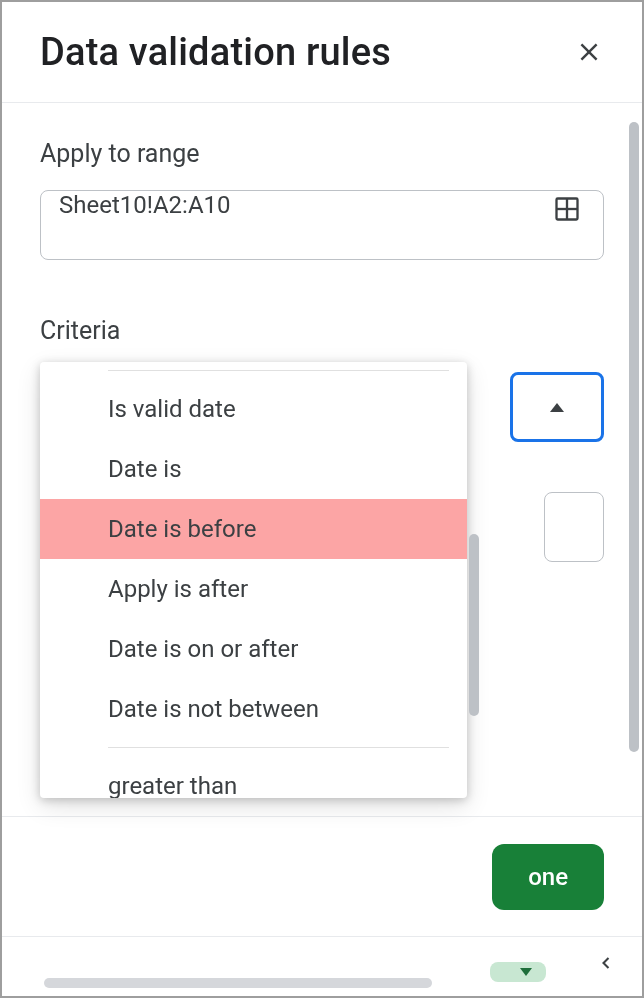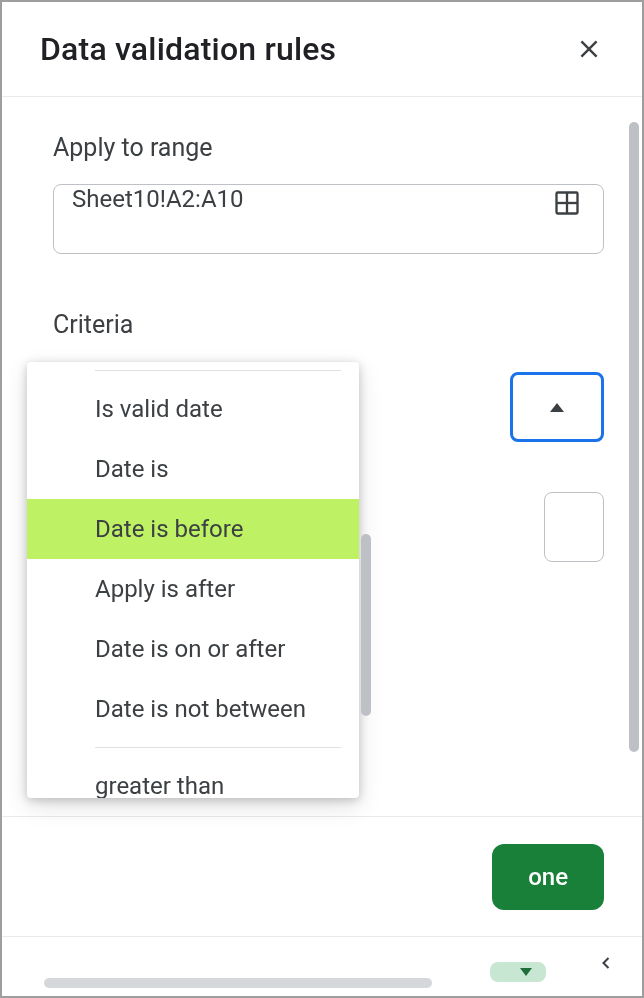--- a/index.html
+++ b/index.html
@@ -17,40 +17,40 @@
       border: 2px solid #9e9e9e;
     }
     .header {
       display: flex;
       align-items: center;
       justify-content: space-between;
       padding: 28px 34px 28px 38px;
       border-bottom: 1px solid #e8eaed;
     }
     .header-title {
-      font-size: 32px;
+      font-size: 38px;
       font-weight: 500;
       color: #202124;
       letter-spacing: 0.2px;
     }
     .close-btn {
       background: none;
       border: none;
       cursor: pointer;
       padding: 6px;
       display: flex;
       align-items: center;
       justify-content: center;
     }
     .close-btn svg {
       width: 26px;
       height: 26px;
     }
     .content {
-      padding: 36px 38px 0 51px;
+      padding: 36px 38px 0 38px;
       position: relative;
     }
     .section-label {
       font-size: 25px;
       color: #3c4043;
       margin-bottom: 22px;
       display: block;
     }
     .range-input-wrapper {
       display: flex;
@@ -114,23 +114,23 @@
     }
     .triangle-up {
       width: 0;
       height: 0;
       border-left: 7px solid transparent;
       border-right: 7px solid transparent;
       border-bottom: 9px solid #3c4043;
     }
     .dropdown {
       position: absolute;
-      left: 25px;
+      left: 38px;
       top: 360px;
-      width: 332px;
+      width: 427px;
       background: #fff;
       box-shadow: 0 2px 10px rgba(0,0,0,0.2), 0 8px 24px rgba(0,0,0,0.12);
       border-radius: 4px;
       z-index: 10;
       padding-top: 8px;
       padding-bottom: 0;
     }
     .dropdown-divider-top {
       border-top: 1px solid #e0e0e0;
       margin: 0 18px 8px 68px;
@@ -138,21 +138,21 @@
     .dropdown-item {
       padding: 16px 18px 16px 68px;
       font-size: 24px;
       color: #3c4043;
       cursor: pointer;
       white-space: nowrap;
       overflow: hidden;
       text-overflow: ellipsis;
     }
     .dropdown-item.highlighted {
-      background: #bef264;
+      background: #fca5a5;
     }
     .dropdown-divider-bottom {
       border-top: 1px solid #e0e0e0;
       margin: 8px 18px 8px 68px;
     }
     .dropdown-item.truncated {
       padding-bottom: 8px;
       overflow: hidden;
       height: 42px;
     }

